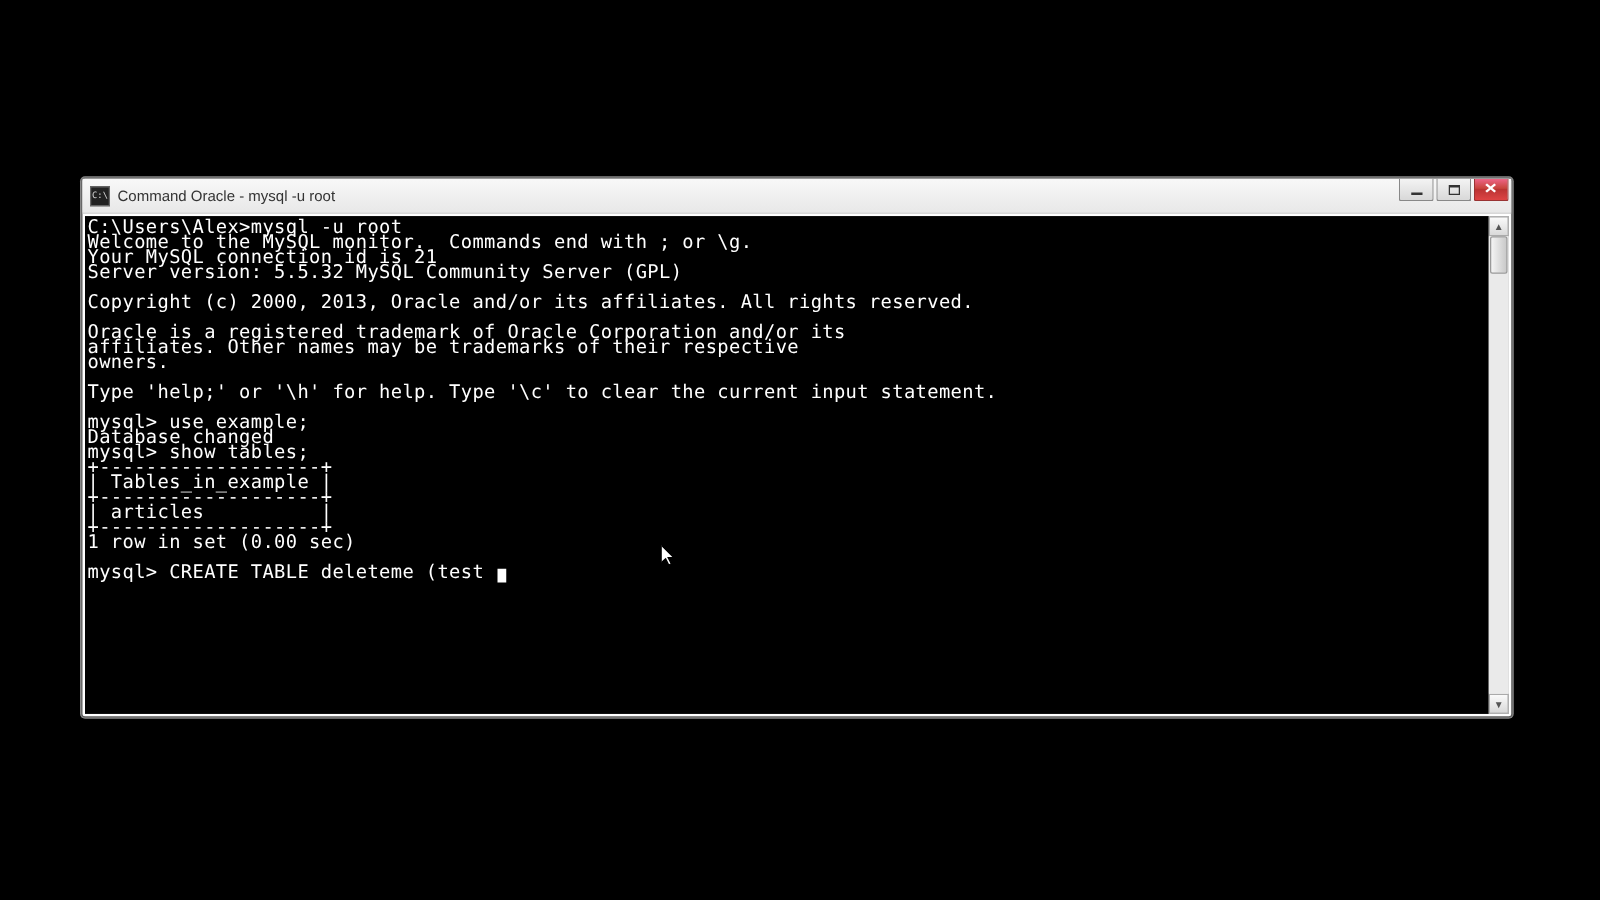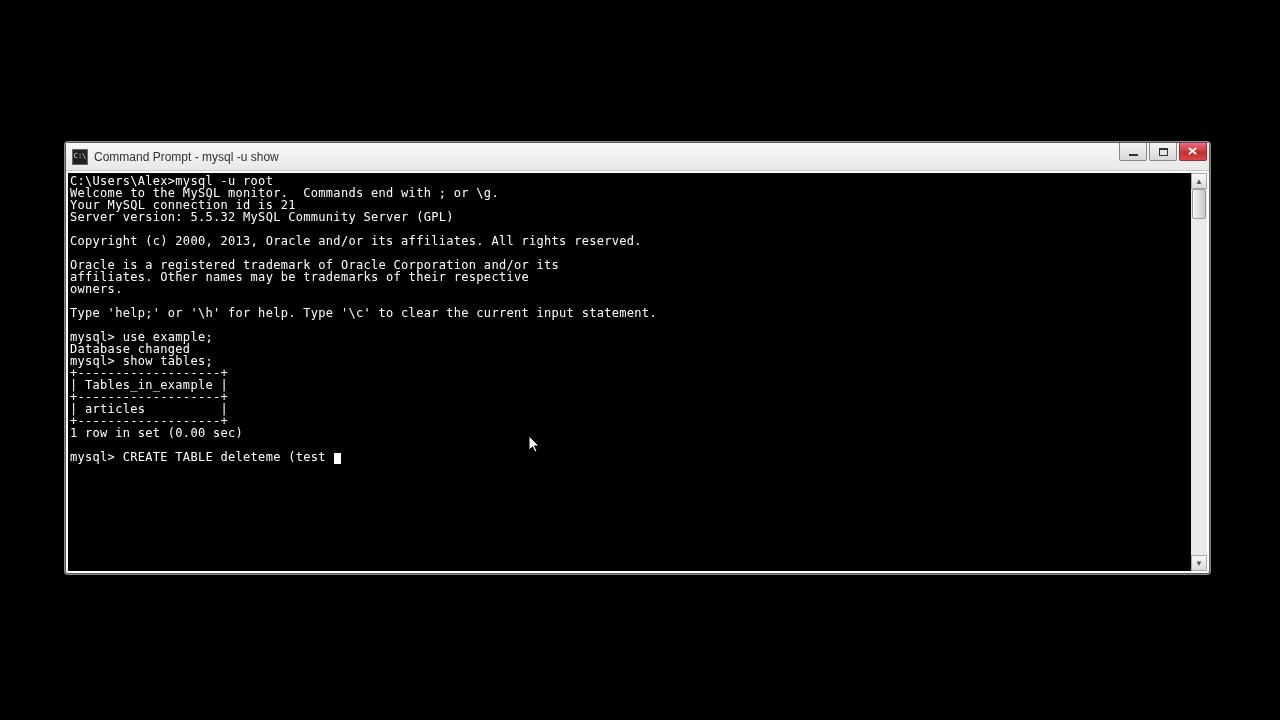--- a/index.html
+++ b/index.html
@@ -104,21 +104,21 @@
     position: relative;
     background: #000;
     margin: 2px;
     display: flex;
   }
   .terminal {
     flex: 1;
     background: #000;
     color: #fff;
     font-family: "Lucida Console", "Consolas", monospace;
-    font-size: 12px;
+    font-size: 15px;
     line-height: 12px;
     white-space: pre;
     padding: 2px 0 2px 2px;
     overflow: hidden;
     letter-spacing: 0.3px;
   }
   .scrollbar {
     width: 16px;
     background: #f0f0f0;
     display: flex;
@@ -166,21 +166,21 @@
     pointer-events: none;
     z-index: 10;
   }
 </style>
 </head>
 <body>
 
 <div class="window">
   <div class="titlebar">
     <div class="titlebar-icon"></div>
-    <div class="titlebar-text">Command Prompt - mysql  -u show</div>
+    <div class="titlebar-text">Command Oracle - mysql  -u root</div>
     <div class="win-controls">
       <div class="win-btn">
         <div class="min-glyph"></div>
       </div>
       <div class="win-btn">
         <div class="max-glyph"></div>
       </div>
       <div class="win-btn close">
         <span class="close-glyph">✕</span>
       </div>

